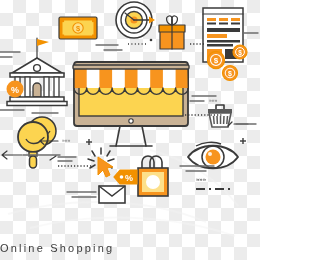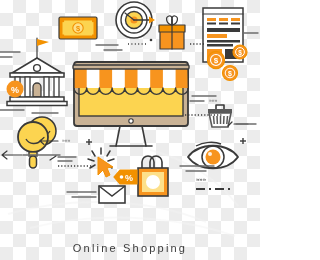--- a/index.html
+++ b/index.html
@@ -13,21 +13,21 @@
     
     background-color:#ffffff;
     background-image:
       linear-gradient(45deg,#ececec 25%,transparent 25%,transparent 75%,#ececec 75%),
       linear-gradient(45deg,#ececec 25%,transparent 25%,transparent 75%,#ececec 75%);
     background-size:26px 26px;
     background-position:0 0,13px 13px;
   }
   .layer{position:absolute;left:0;top:0;width:260px;height:260px;}
   .cap{
-    position:absolute;left:0;right:0;bottom:6px;text-align:center;
+    position:absolute;left:0;right:0;bottom:6px;text-align:left;
     font-size:11px;letter-spacing:2.2px;color:#3b3b3b;
     font-family:"Liberation Sans","DejaVu Sans",sans-serif;
   }
   svg{display:block;}
 </style>
 </head>
 <body>
 
 <div id="stage">
 

